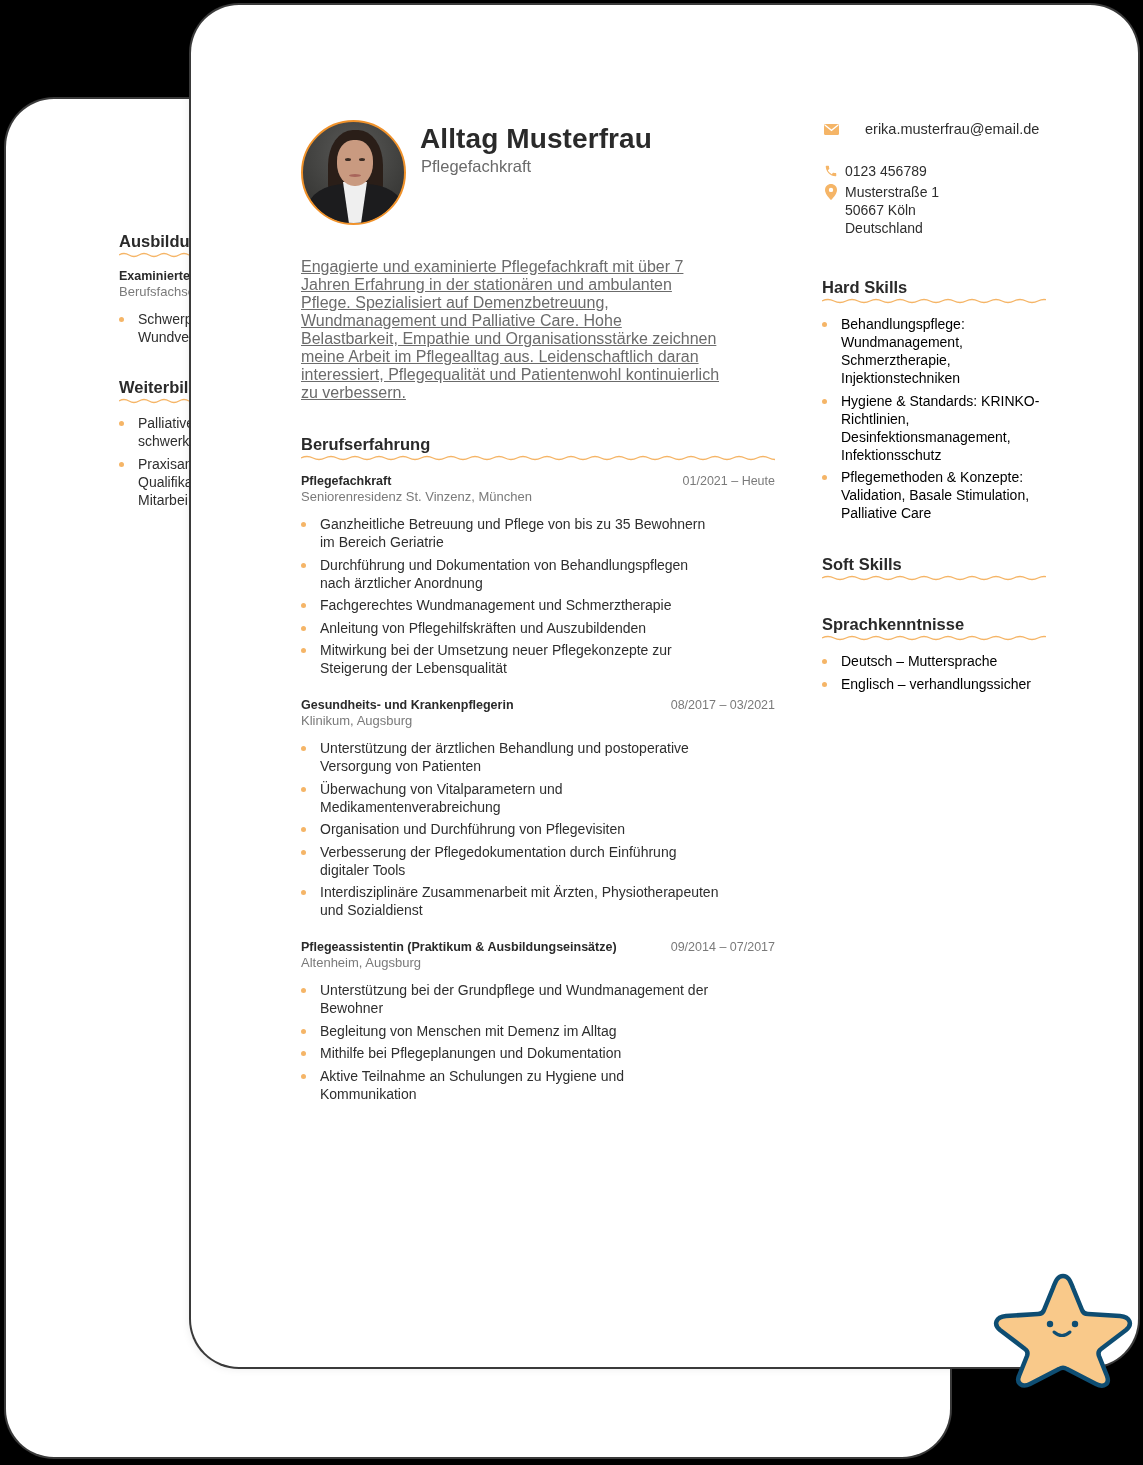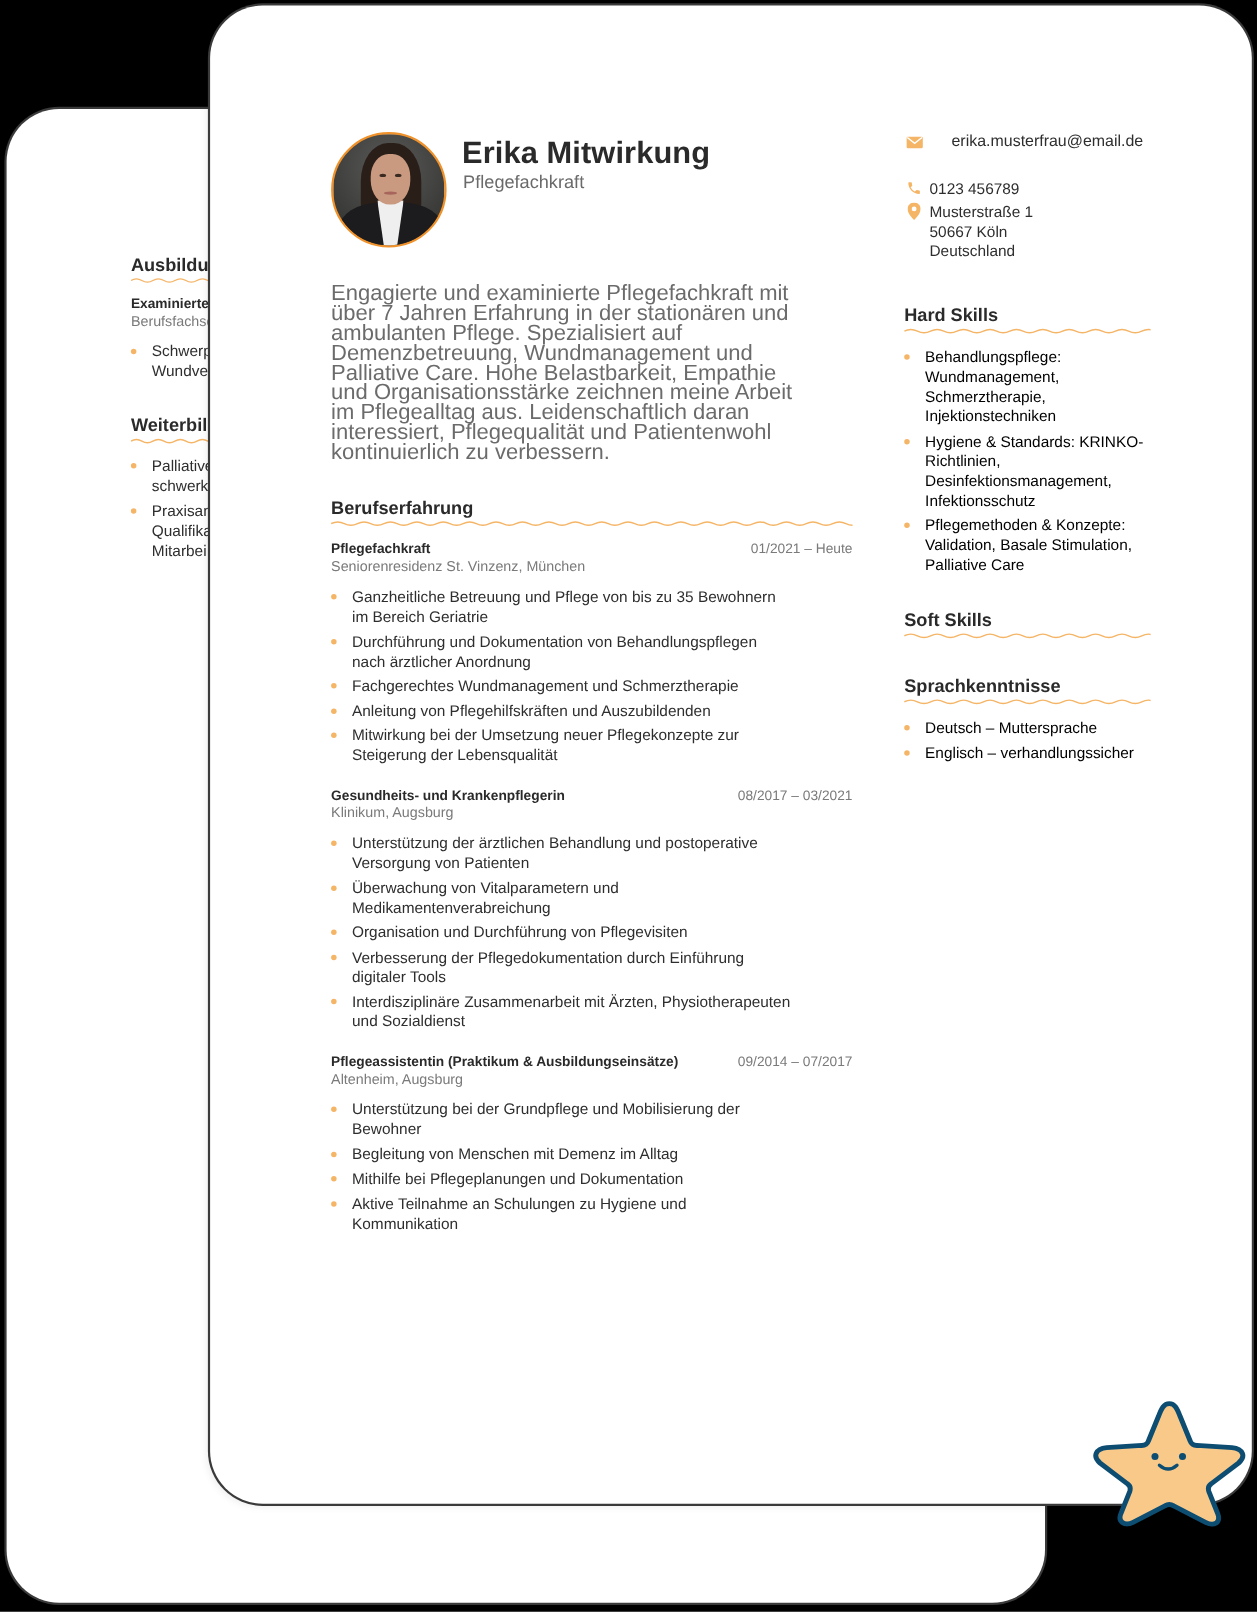--- a/index.html
+++ b/index.html
@@ -72,22 +72,22 @@
       font-size: 28px; font-weight: bold; color: #2a2a2a; letter-spacing: 0.1px;
     }
     .job-title {
       position: absolute; left: 230px; top: 152px;
       font-size: 16.5px; color: #6a6a6a;
     }
 
     
     .main-col { position: absolute; left: 110px; top: 244px; width: 474px; }
     .profile-text {
-      font-size: 20px; line-height: 18px; color: #6b6b6b;
-      margin-top: 9px; width: 420px;
+      font-size: 16px; line-height: 18px; color: #6b6b6b;
+      margin-top: 9px; width: 420px; text-decoration: underline;
     }
     .exp-section { margin-top: 32px; }
     .job { margin-top: 12px; }
     .job-head { display: flex; justify-content: space-between; align-items: baseline; }
     .job-role { font-size: 12.5px; font-weight: bold; color: #2a2a2a; line-height: 16px; }
     .job-dates { font-size: 12.5px; color: #7a7a7a; line-height: 16px; }
     .job-org { font-size: 13px; color: #7a7a7a; line-height: 16px; }
     .job-list { list-style: none; margin-top: 10px; }
     .job-list li {
       position: relative; padding-left: 19px; font-size: 14px; line-height: 18px;
@@ -168,21 +168,21 @@
 
     <div class="photo">
       <div class="hair"></div>
       <div class="jacket"></div>
       <div class="shirt"></div>
       <div class="face"></div>
       <div class="eye-l"></div>
         <div class="eye-r"></div>
       <div class="lips"></div>
     </div>
-    <div class="name">Erika Mitwirkung</div>
+    <div class="name">Alltag Musterfrau</div>
     <div class="job-title">Pflegefachkraft</div>
 
     <div class="main-col">
       <section>
         <p class="profile-text">Engagierte und examinierte Pflegefachkraft mit über 7 Jahren Erfahrung in der stationären und ambulanten Pflege. Spezialisiert auf Demenzbetreuung, Wundmanagement und Palliative Care. Hohe Belastbarkeit, Empathie und Organisationsstärke zeichnen meine Arbeit im Pflegealltag aus. Leidenschaftlich daran interessiert, Pflegequalität und Patientenwohl kontinuierlich zu verbessern.</p>
       </section>
 
       <section class="exp-section">
         <div class="section-title">
           <span>Berufserfahrung</span>
@@ -221,21 +221,21 @@
           </ul>
         </div>
 
         <div class="job">
           <div class="job-head">
             <span class="job-role">Pflegeassistentin (Praktikum &amp; Ausbildungseinsätze)</span>
             <span class="job-dates">09/2014 – 07/2017</span>
           </div>
           <div class="job-org">Altenheim, Augsburg</div>
           <ul class="job-list">
-            <li>Unterstützung bei der Grundpflege und Mobilisierung der Bewohner</li>
+            <li>Unterstützung bei der Grundpflege und Wundmanagement der Bewohner</li>
             <li>Begleitung von Menschen mit Demenz im Alltag</li>
             <li>Mithilfe bei Pflegeplanungen und Dokumentation</li>
             <li>Aktive Teilnahme an Schulungen zu Hygiene und Kommunikation</li>
           </ul>
         </div>
       </section>
     </div>
 
     <div class="side-col">
       <div class="contact-row contact-email">

